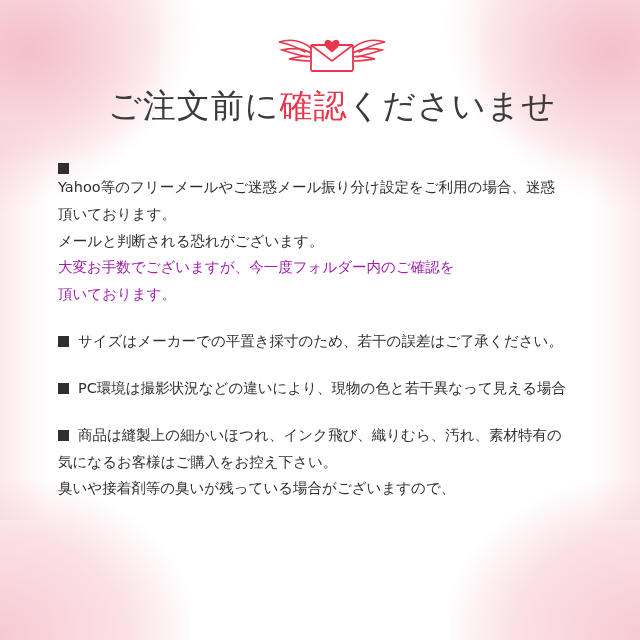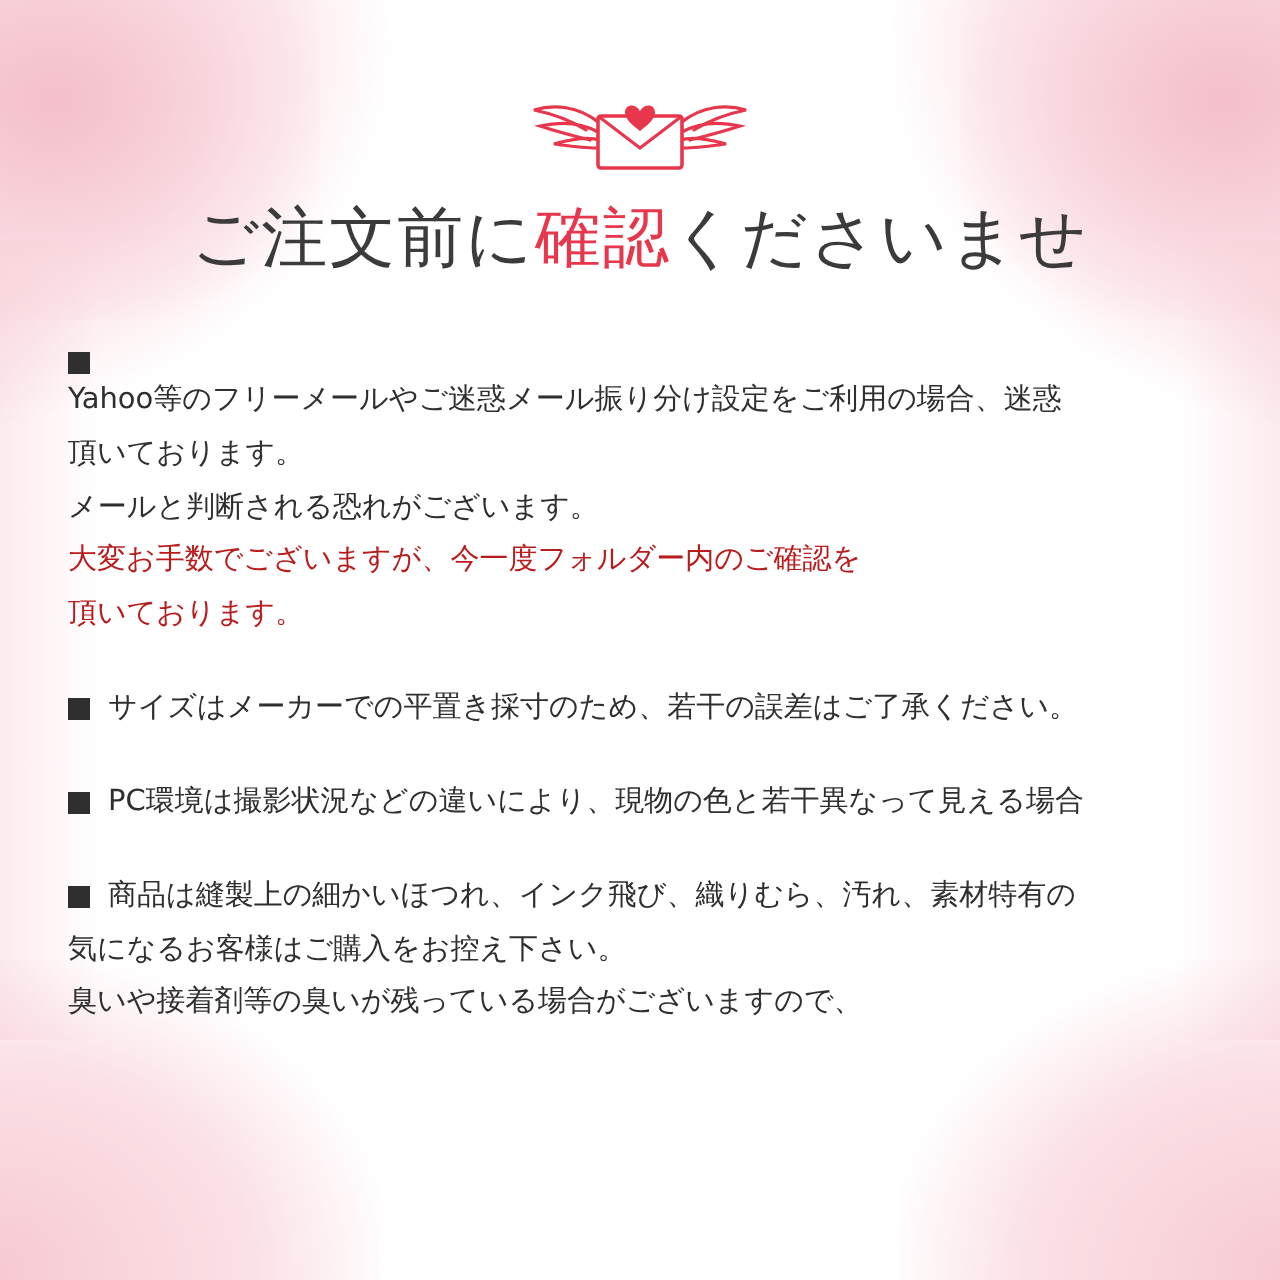--- a/index.html
+++ b/index.html
@@ -83,21 +83,22 @@
     top: 120px;
     right: -40px;
     width: 90px;
     height: 400px;
     background: linear-gradient(to left, rgba(247,206,214,0.75), rgba(255,255,255,0));
   }
 
   .content {
     position: relative;
     z-index: 3;
-    padding: 13px 26px;
+    padding: 0 26px;
+    margin-left: 24px;
   }
 
   
   .logo-wrap {
     display: flex;
     justify-content: center;
     align-items: center;
     padding-top: 26px;
     height: 54px;
   }
@@ -147,21 +148,21 @@
     height: 11px;
     background: #2f2f2f;
     margin-top: 8px;
     margin-right: 9px;
     flex: 0 0 auto;
   }
   .bullet-text {
     display: block;
   }
   .red {
-    color: #b91c1c;
+    color: #a21caf;
   }
 </style>
 </head>
 <body>
 
 <div class="page">
 
   <div class="corner corner-tl"></div>
   <div class="corner corner-tl2"></div>
   <div class="corner corner-tr"></div>

